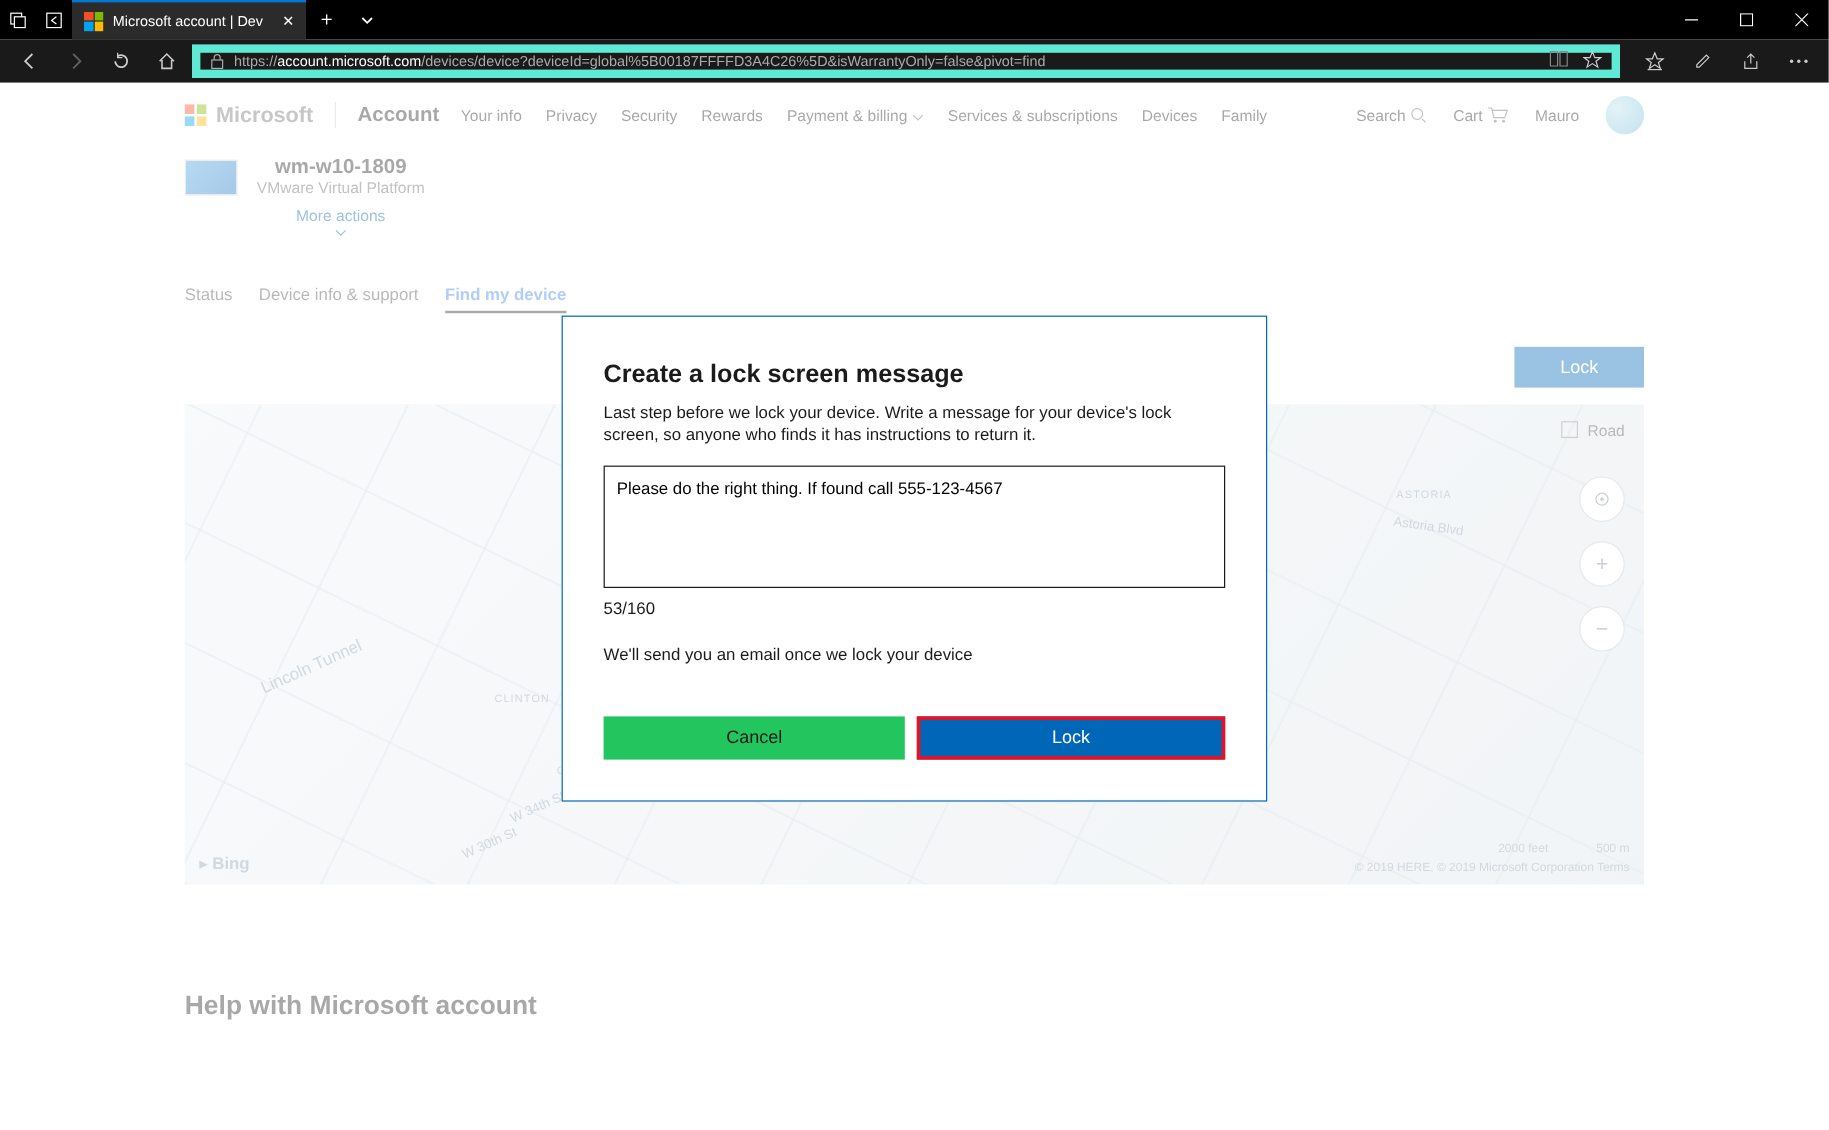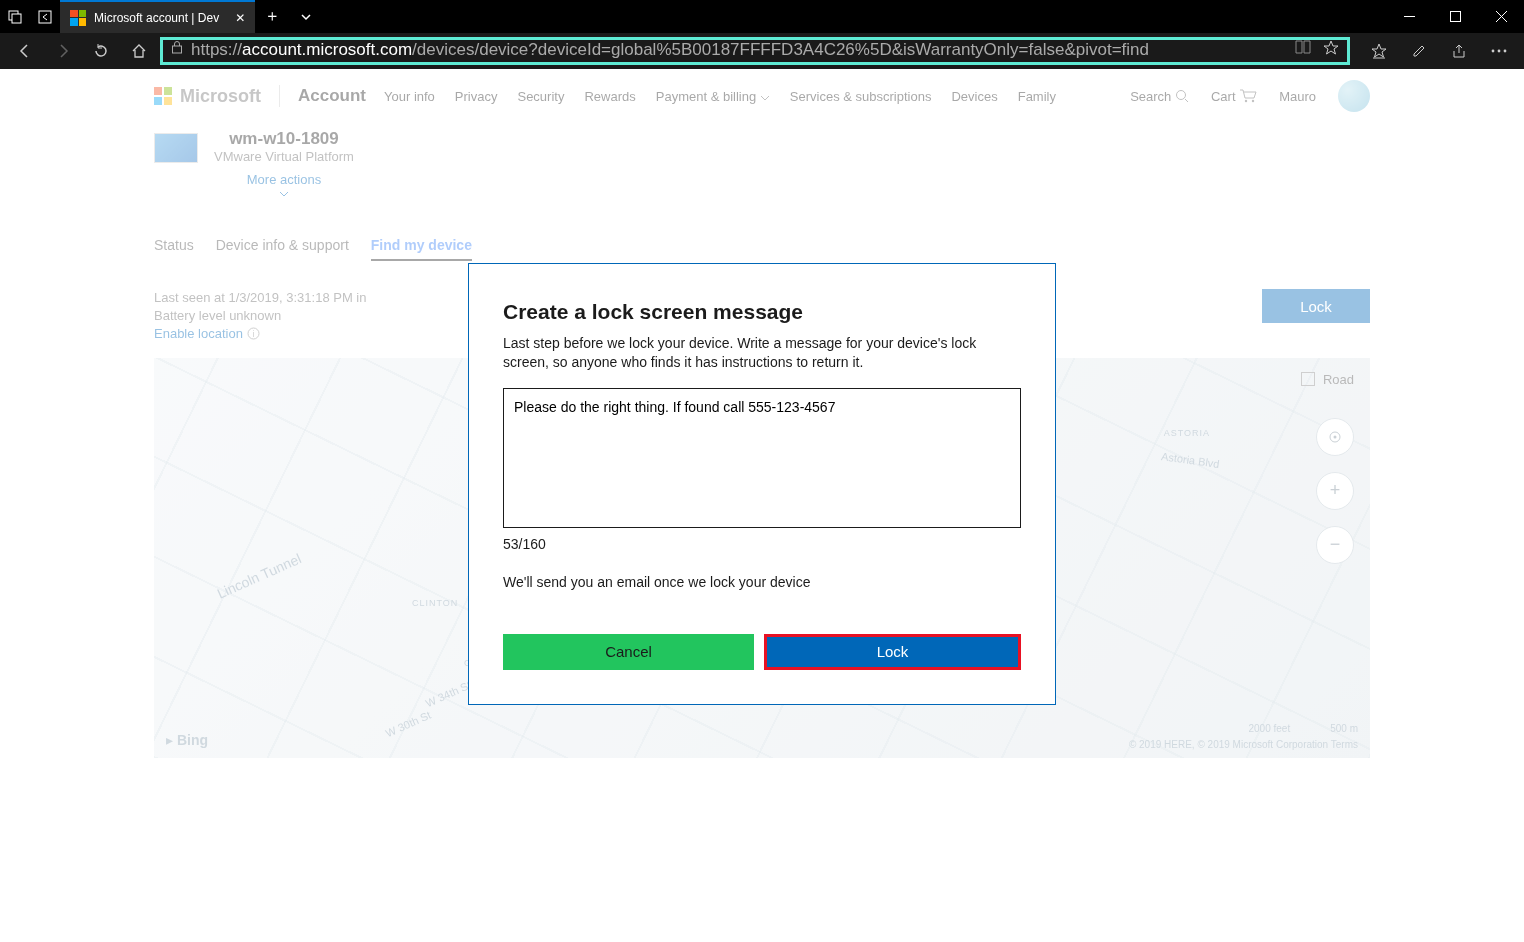--- a/index.html
+++ b/index.html
@@ -15,21 +15,21 @@
   .tab-favicon div:nth-child(3){background:#00a4ef;} .tab-favicon div:nth-child(4){background:#ffb900;}
   .tab-title { color: #fff; font-size: 12px; }
   .tab-close { color: #fff; font-size: 12px; margin-left: 8px; }
   .tab-plus, .tab-chev { width: 34px; height: 33px; display:flex; align-items:center; justify-content:center; color:#fff; }
   .titlebar-right { margin-left: auto; display: flex; }
   .win-btn { width: 46px; height: 33px; display:flex; align-items:center; justify-content:center; color:#fff; font-size: 11px; }
   
   
   .addrbar { background: #1a1a1a; height: 36px; display:flex; align-items:center; padding: 0 8px; gap: 4px; }
   .nav-btn { width: 34px; height: 32px; display:flex; align-items:center; justify-content:center; color:#ccc; }
-  .url-box { flex:1; height: 28px; border: 3px solid #5eead4; display:flex; align-items:flex-start; padding: 0 8px; color:#aaa; font-size: 17px; gap: 8px; }
+  .url-box { flex:1; height: 28px; border: 7px solid #5eead4; display:flex; align-items:flex-end; padding: 0 8px; color:#aaa; font-size: 12px; gap: 8px; }
   .url-path { color: #aaa; }
   .url-host { color: #fff; }
   .addr-right { display:flex; gap: 6px; align-items:center; margin-left: 8px; }
   
   
   .page { position: relative; height: calc(942px - 33px - 36px); background:#fff; }
   .page-inner { width: 1240px; margin: 0 auto; position: relative; }
   
   
   .ms-header { display:flex; align-items:center; height: 54px; gap: 18px; padding: 0 12px; }
@@ -79,21 +79,21 @@
   .map-copy { position:absolute; right:12px; bottom:8px; color:#8aa0b0; font-size:10px;}
   
   
   .help-hd { padding: 88px 12px 0 12px; font-size: 22px; color:#262626; font-weight:600; }
   
   
   .overlay { position:absolute; inset:0; background: rgba(255,255,255,0.6); display:flex; align-items:flex-start; justify-content:center; padding-top: 194px; }
   .modal { width: 588px; background:#fff; border:1px solid #0067b8; padding: 36px 34px 34px 34px; }
   .modal h2 { font-size: 21px; font-weight:600; color:#1b1b1b; margin-bottom: 10px; }
   .modal p { font-size: 14px; color:#1b1b1b; line-height:1.35; }
-  .modal textarea { width:100%; height: 140px; margin-top: 16px; border:1px solid #1b1b1b; font-family:inherit; font-size:14px; padding: 10px; resize:none; outline:none; }
+  .modal textarea { width:100%; height: 102px; margin-top: 16px; border:1px solid #1b1b1b; font-family:inherit; font-size:14px; padding: 10px; resize:none; outline:none; }
   .counter { font-size: 14px; color:#1b1b1b; margin-top:4px; }
   .email-note { font-size:14px; color:#1b1b1b; margin-top: 22px; }
   .modal-btns { display:flex; gap: 10px; margin-top: 44px; }
   .btn-cancel { flex:1; height:36px; background:#22c55e; border:none; font-size:15px; color:#1b1b1b; }
   .btn-lock { flex:1; height:36px; background:#0067b8; border:3px solid #e81123; color:#fff; font-size:15px; }
   
   svg { display:block; }
 </style>
 </head>
 <body>
@@ -276,28 +276,20 @@
       </div>
     </div>
 
     <div class="dev-tabs">
       <span>Status</span>
       <span>Device info &amp; support</span>
       <span class="active">Find my device</span>
     </div>
 
     <div class="status-row">
-      <div class="status-text">
-        <div>Last seen at 1/3/2019, 3:31:18 PM in</div>
-        <div>Battery level unknown</div>
-        <div><span class="loc">Enable location</span> <svg width="13" height="13" style="display:inline;vertical-align:-2px" viewBox="0 0 13 13">
-              <circle cx="6.5" cy="6.5" r="5.5" fill="none" stroke="#888"></circle>
-              <text x="6.5" y="9.6" font-size="8.5" text-anchor="middle" fill="#888">i</text>
-            </svg></div>
-      </div>
       <div class="lock-side">
         <button class="big-lock">Lock</button>
       </div>
     </div>
 
     <div class="map">
       <span class="map-label" style="left:60px; top:210px; transform:rotate(-24deg); font-size:14px;">Lincoln Tunnel</span>
       <span class="map-label" style="left:270px; top:330px; transform:rotate(-24deg);">W 34th St</span>
       <span class="map-label" style="left:230px; top:360px; transform:rotate(-24deg);">W 30th St</span>
       <span class="map-label" style="left:310px; top:300px; font-size:9px; letter-spacing:1px;">GARMENT DISTRICT</span>
@@ -319,20 +311,21 @@
         <div class="map-round">−</div>
       </div>
       <div class="map-bing"><span style="font-weight:400;">▸ </span><span>Bing</span></div>
       <div class="map-scale">
           <span>2000 feet</span>
           <span>500 m</span>
         </div>
       <div class="map-copy">© 2019 HERE, © 2019 Microsoft Corporation  Terms</div>
     </div>
 
+    <div class="help-hd">Help with Microsoft account</div>
   </div>
 
   <div class="overlay">
     <div class="modal">
       <h2>Create a lock screen message</h2>
       <p>Last step before we lock your device. Write a message for your device's lock screen, so anyone who finds it has instructions to return it.</p>
       <textarea style="">Please do the right thing. If found call 555-123-4567</textarea>
       <div class="counter">53/160</div>
       <div class="email-note">We'll send you an email once we lock your device</div>
       <div class="modal-btns">

